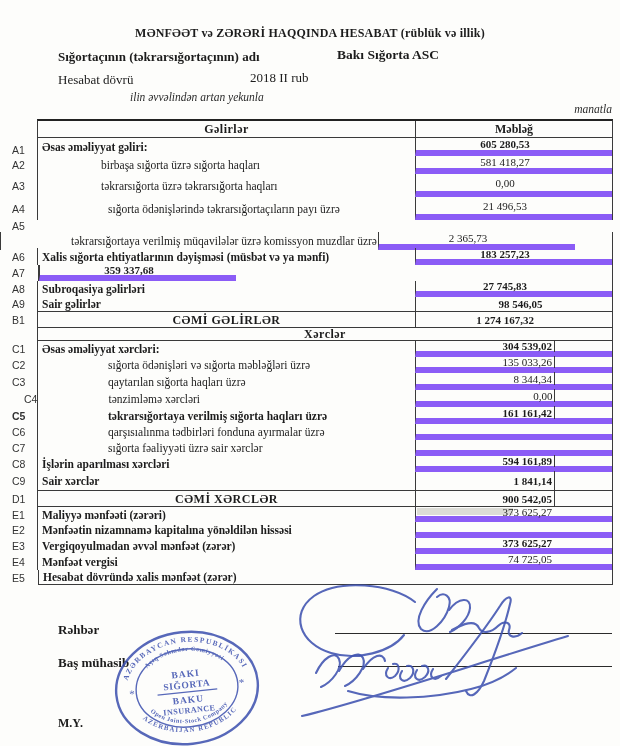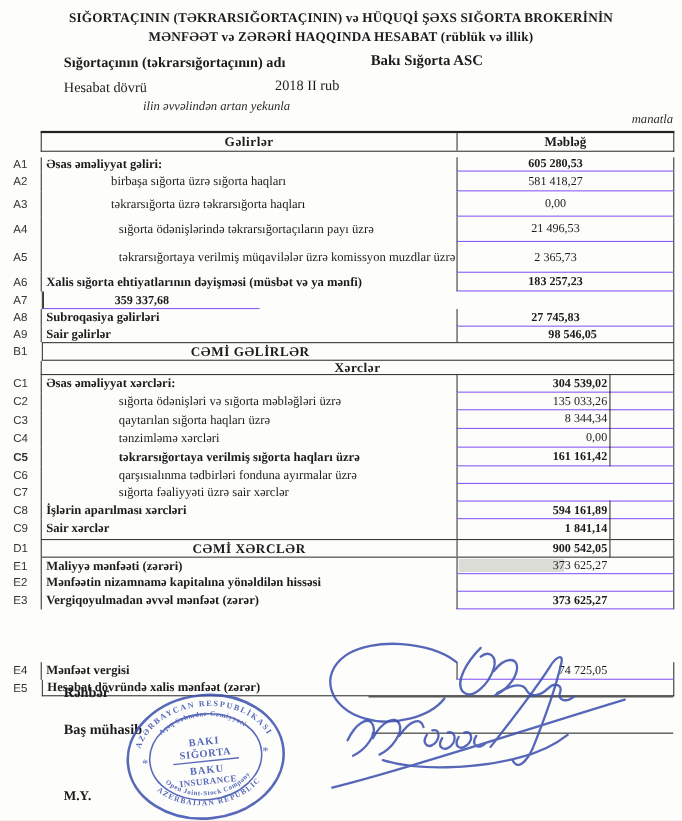--- a/index.html
+++ b/index.html
@@ -13,21 +13,21 @@
 
   
   .tbl{position:absolute;left:0;top:119px;width:613px;}
   .row{display:flex;box-sizing:border-box;}
   .gut{width:38px;box-sizing:border-box;padding-left:12px;display:flex;align-items:center;
        font-family:"Liberation Sans",sans-serif;font-size:10.5px;color:#333;}
   .cells{flex:1;display:flex;box-sizing:border-box;border-left:1px solid #3a3a3a;border-right:1px solid #3a3a3a;}
   .lab{width:377px;box-sizing:border-box;display:flex;align-items:center;padding-left:4px;
        font-size:11.5px;line-height:12px;}
   .val{width:197px;box-sizing:border-box;position:relative;display:flex;align-items:center;
-       justify-content:center;border-left:1px solid #3a3a3a;border-bottom:1px solid #8b5cf6;
+       justify-content:center;border-left:1px solid #3a3a3a;border-bottom:6px solid #8b5cf6;
        font-size:11px;padding-right:18px;}
   .row.hd .cells{border-top:2px solid #222;border-bottom:1px solid #3a3a3a;}
   .row.hd .lab{justify-content:center;font-weight:bold;font-size:12px;padding-left:0;}
   .row.hd .val{border-bottom:none;font-weight:bold;font-size:12px;padding-right:0;justify-content:center;}
   .row.ft .cells{border-top:1px solid #3a3a3a;}
   .row.fb .cells{border-bottom:1px solid #3a3a3a;}
   .row.fb .val{border-bottom:none;}
   .row.nb .val{border-bottom:none;padding-left:31px;}
   .lab.lb{font-weight:bold;}
   .lab.i1{padding-left:63px;}
@@ -39,21 +39,20 @@
   .val.gray::before{content:"";position:absolute;left:1px;top:1px;bottom:1px;width:96px;background:#dcdcd6;}
 
   .sigline{position:absolute;border-top:1.5px solid #2b2b2b;height:0;}
   svg text{font-family:"Liberation Serif",serif;}
 </style>
 </head>
 <body>
 
 <div class="page">
 
-  <div class="abs title">SIĞORTAÇININ (TƏKRARSIĞORTAÇININ) və HÜQUQİ ŞƏXS SIĞORTA BROKERİNİN</div>
   <div class="abs meta-b" style="left:58px;top:49px">Sığortaçının (təkrarsığortaçının) adı</div>
 
   <div class="abs title" style="top:25px">MƏNFƏƏT və ZƏRƏRİ HAQQINDA HESABAT (rüblük və illik)</div>
   <div class="abs meta-b" style="left:337px;top:47px;font-size:13.5px">Bakı Sığorta ASC</div>
 
   <div class="abs meta" style="left:58px;top:72px">Hesabat dövrü</div>
   <div class="abs meta" style="left:250px;top:70px">2018 II rub</div>
 
   <div class="abs ital" style="left:130px;top:91px">ilin əvvəlindən artan yekunla</div>
   <div class="abs ital" style="right:8px;top:103px">manatla</div>
@@ -97,21 +96,21 @@
       </div>
       <div class="row" style="height: 23px;">
         <div class="gut">A4</div>
         <div class="cells">
           <div class="lab i2">sığorta ödənişlərində təkrarsığortaçıların payı üzrə</div>
           <div class="val">
             <span style="position: relative;">21 496,53</span>
           </div>
         </div>
       </div>
-      <div class="row" style="height: 28px;">
+      <div class="row" style="height: 28px; flex-direction: column;">
         <div class="gut">A5</div>
         <div class="cells">
           <div class="lab i2">təkrarsığortaya verilmiş müqavilələr üzrə komissyon muzdlar üzrə</div>
           <div class="val">
             <span style="position: relative;">2 365,73</span>
           </div>
         </div>
       </div>
       <div class="row" style="height: 17px;">
         <div class="gut">A6</div>
@@ -145,20 +144,23 @@
           <div class="lab lb">Sair gəlirlər</div>
           <div class="val vb">
             <span style="position: relative;">98 546,05</span>
           </div>
         </div>
       </div>
       <div class="row ft fb" style="height: 17px;">
         <div class="gut">B1</div>
         <div class="cells">
           <div class="lab ctr">CƏMİ GƏLİRLƏR</div>
+          <div class="val vb">
+            <span style="position: relative;">1 274 167,32</span>
+          </div>
         </div>
       </div>
       <div class="row fb" style="height: 13px;">
         <div class="gut"></div>
         <div class="cells">
           <div class="lab ctr" style="width: 574px;">Xərclər</div>
         </div>
       </div>
       <div class="row" style="height: 16px;">
         <div class="gut">C1</div>
@@ -180,21 +182,21 @@
       </div>
       <div class="row" style="height: 17px;">
         <div class="gut">C3</div>
         <div class="cells">
           <div class="lab i2">qaytarılan sığorta haqları üzrə</div>
           <div class="val r cut">
             <span style="position: relative;">8 344,34</span>
           </div>
         </div>
       </div>
-      <div class="row" style="height: 17px;">
+      <div class="row" style="height: 17px; padding-left: 12px;">
         <div class="gut">C4</div>
         <div class="cells">
           <div class="lab i2">tənzimləmə xərcləri</div>
           <div class="val r cut">
             <span style="position: relative;">0,00</span>
           </div>
         </div>
       </div>
       <div class="row" style="height: 17px; font-weight: bold;">
         <div class="gut">C5</div>
@@ -270,21 +272,21 @@
       </div>
       <div class="row" style="height: 16px;">
         <div class="gut">E3</div>
         <div class="cells">
           <div class="lab lb">Vergiqoyulmadan əvvəl mənfəət (zərər)</div>
           <div class="val vb r">
             <span style="position: relative;">373 625,27</span>
           </div>
         </div>
       </div>
-      <div class="row" style="height: 16px; margin-top: 48px;">
+      <div class="row" style="height: 16px;">
         <div class="gut">E4</div>
         <div class="cells">
           <div class="lab lb">Mənfəət vergisi</div>
           <div class="val r">
             <span style="position: relative;">74 725,05</span>
           </div>
         </div>
       </div>
       <div class="row fb" style="height: 15px;">
         <div class="gut">E5</div>

